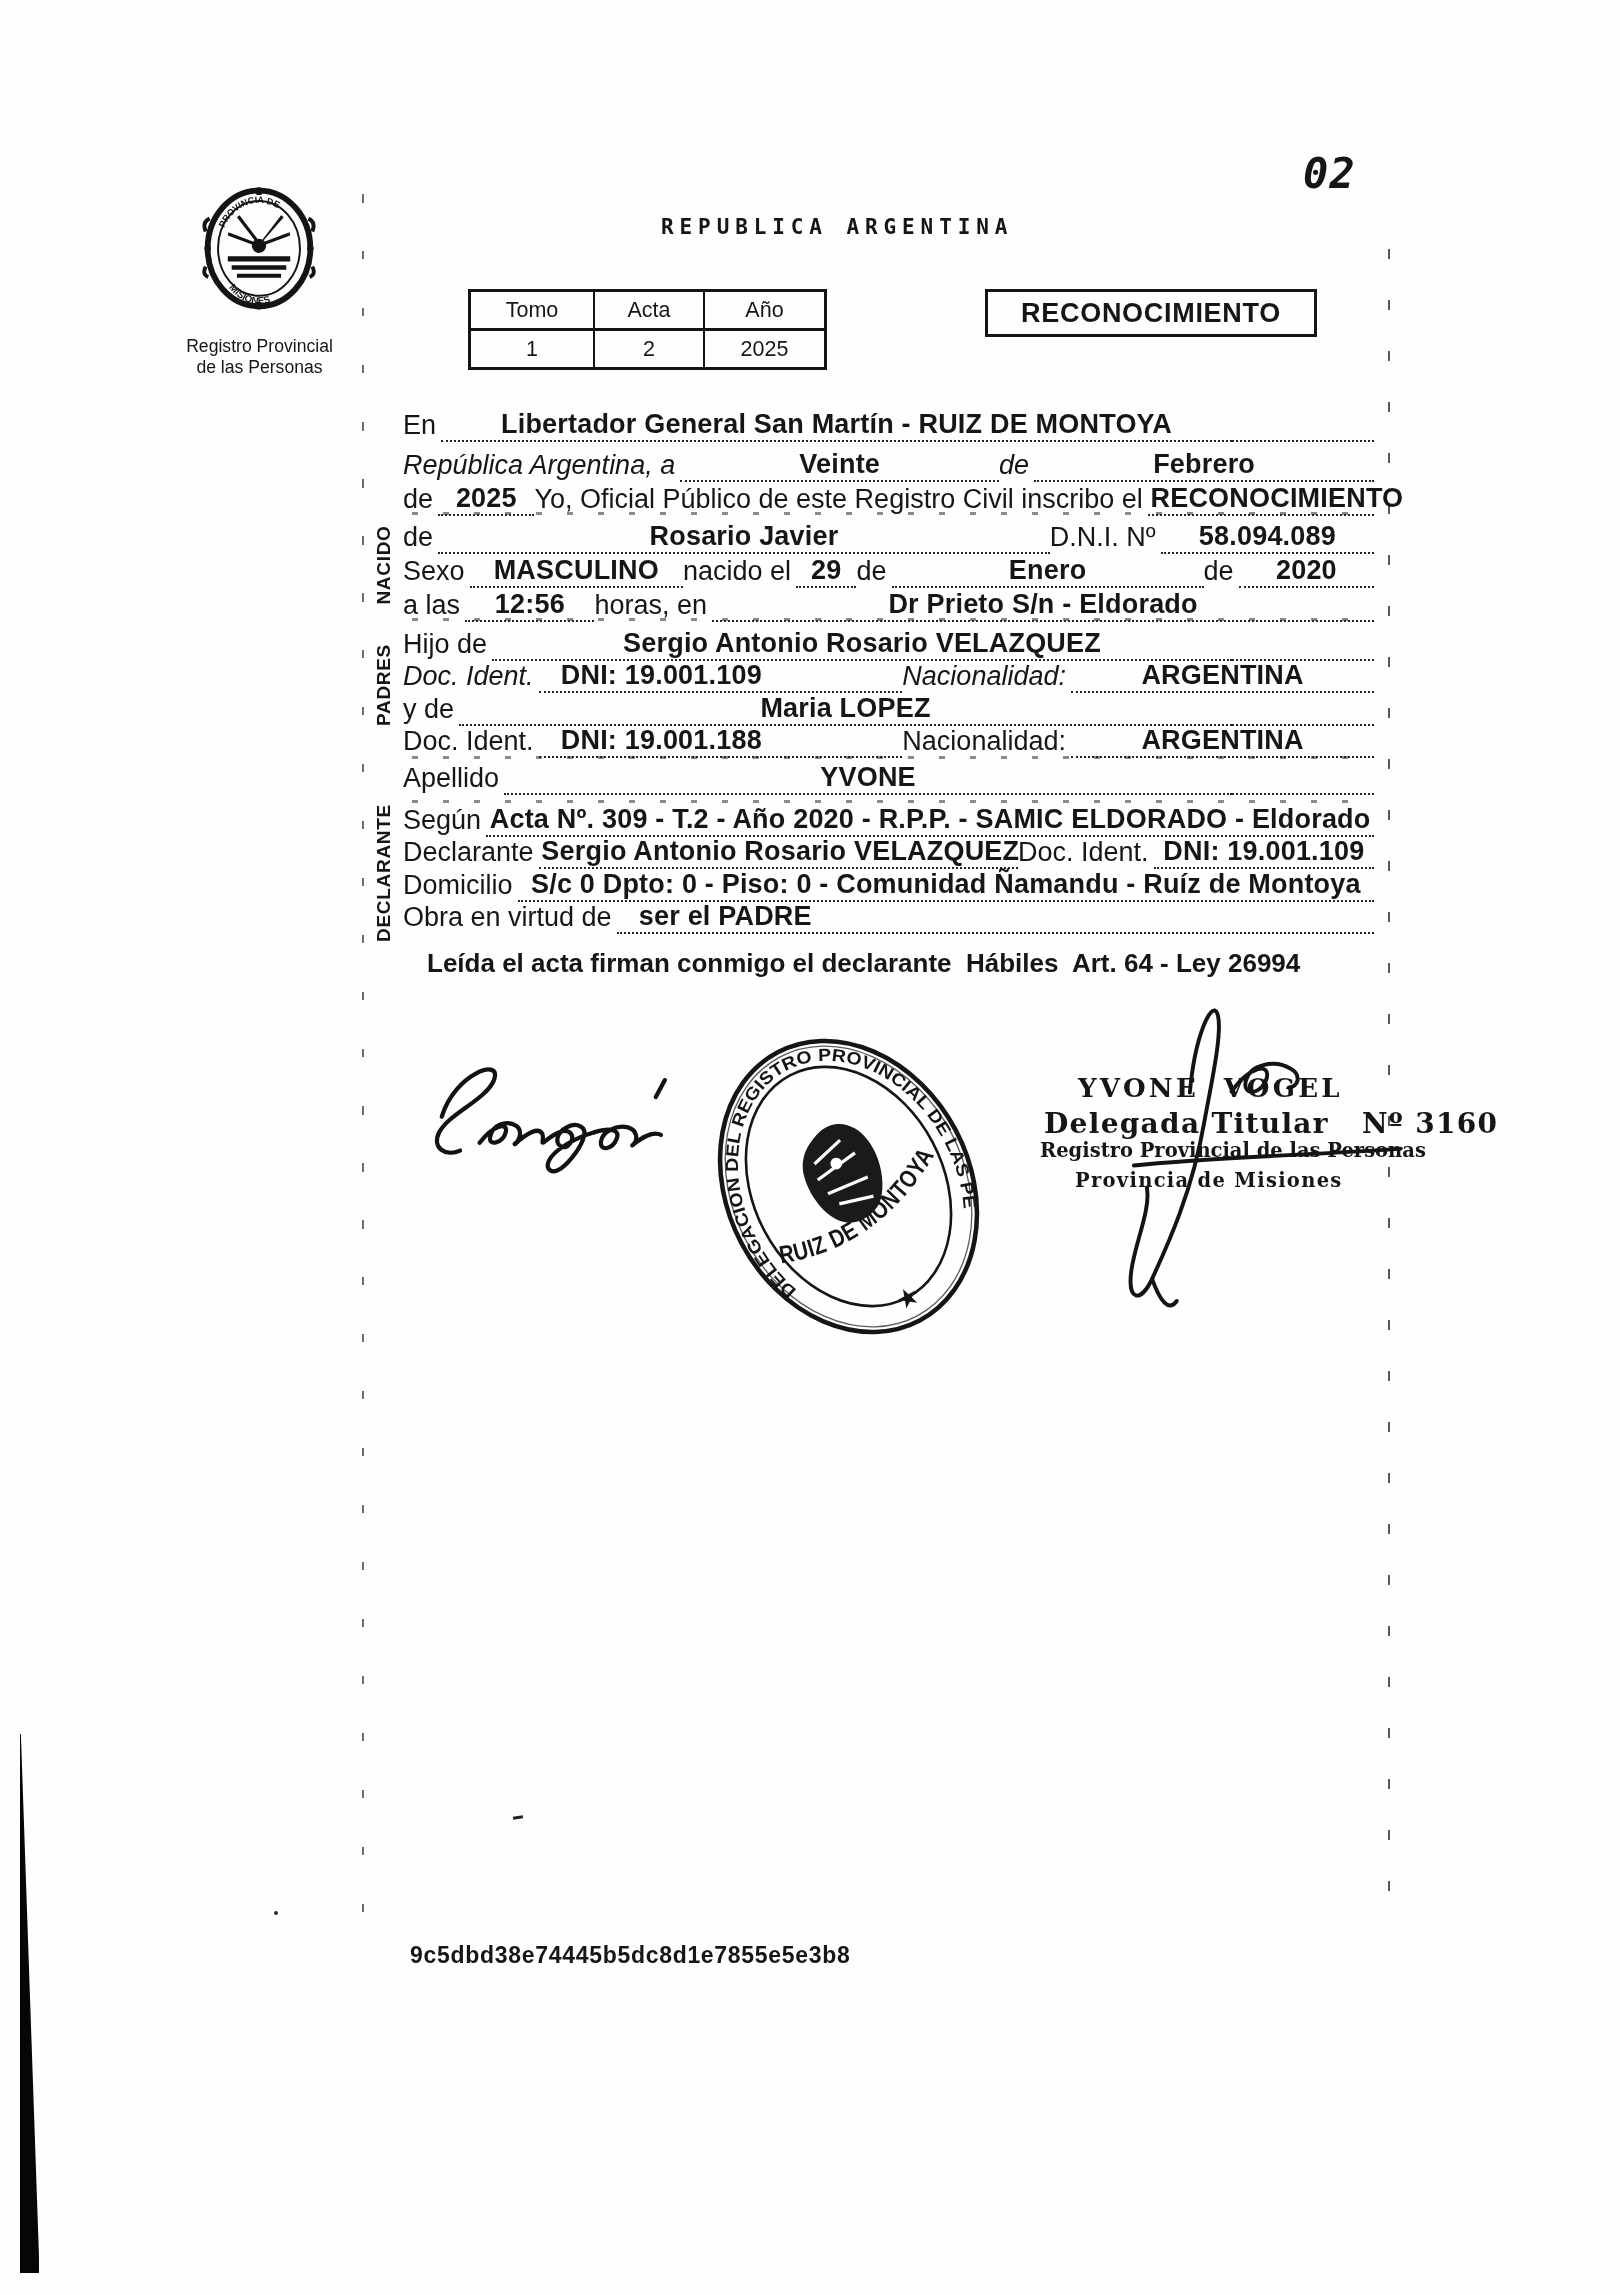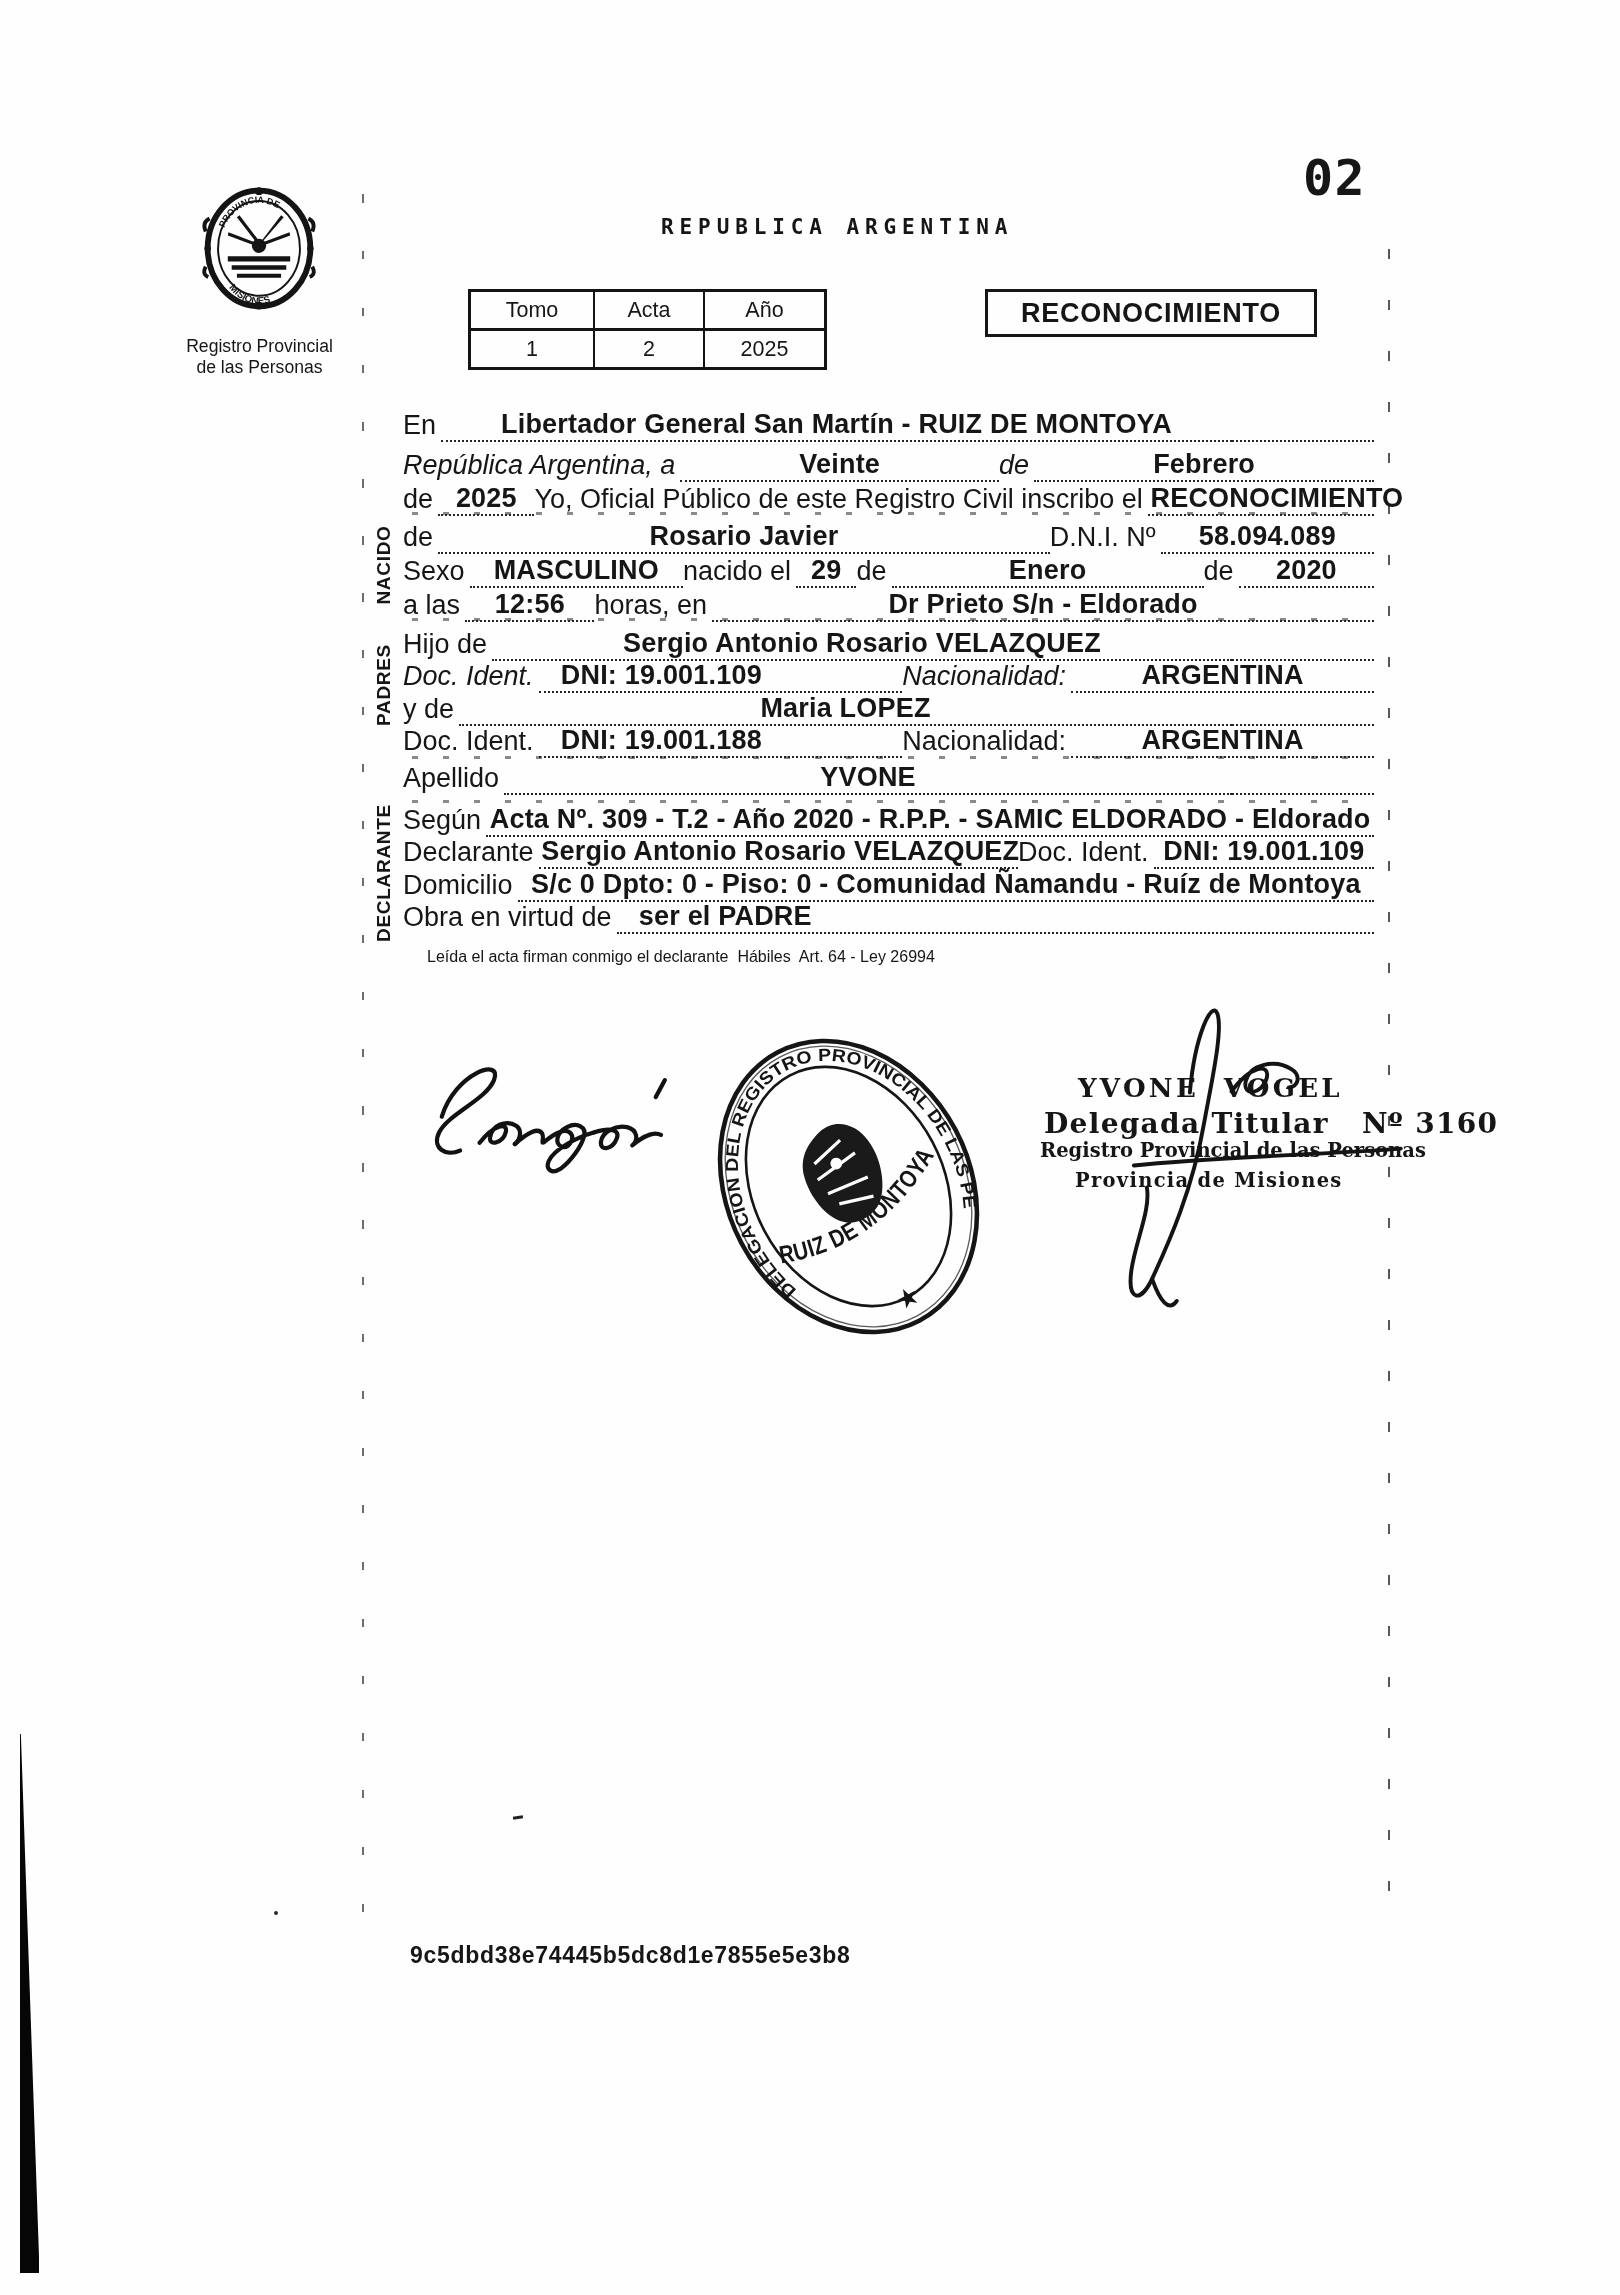--- a/index.html
+++ b/index.html
@@ -1,21 +1,21 @@
 <!DOCTYPE html>
 <html style="font-size:10.4px"><head>
 <meta charset="utf-8">
 <style>
   html,body{margin:0;padding:0;}
   body{width:1620px;height:2295px;position:relative;background:#fefefe;
        font-family:"Liberation Sans",sans-serif;color:#161616;overflow:hidden;}
 
   
   .page-num{position:absolute;left:1303px;top:149px;font-family:"DejaVu Sans Mono",monospace;
-            font-size:50px;font-weight:600;letter-spacing:1.3px;}
+            font-size:42px;font-weight:600;letter-spacing:1.3px;font-style:italic;}
   .doc-title{position:absolute;left:661px;top:215px;font-family:"DejaVu Sans Mono",monospace;
              font-size:21px;font-weight:700;letter-spacing:5.9px;white-space:pre;}
   .seal-caption{position:absolute;left:163px;top:324px;width:193px;text-align:center;
                 font-size:17.6px;line-height:1.22;font-weight:500;margin-top:12px;}
   .rec-table{position:absolute;left:456px;top:289px;border-collapse:collapse;margin-left:12px;}
   .rec-table td{border:2px solid #141414;text-align:center;font-size:21.5px;
                 height:36px;padding:0;}
   .rec-table tr.hd td{border-bottom:3.9px solid #141414;}
   .rec-table{border:3.3px solid #141414;}
   .c-tomo{width:122px;} .c-acta{width:108px;} .c-anio{width:119px;}
@@ -27,21 +27,21 @@
   .frow{position:absolute;left:403px;width:971px;display:flex;align-items:flex-end;
         height:34px;font-size:27px;}
   .lbl{white-space:pre;line-height:1.1;padding:0 5.2px 1.3px 0;flex:0 0 auto;}
   .it{font-style:italic;}
   .seg{border-bottom:2.6px dotted #242424;text-align:center;line-height:1.05;
        padding:0 2.6px 1.3px;min-width:26px;}
   .grow{flex:1 1 auto;}
   .val{font-weight:700;white-space:nowrap;letter-spacing:0.2px;}
   .alignl{text-align:left;padding-left:22px;}
   .tail{flex:0 0 137px;}
-  .clause{position:absolute;left:427px;top:948px;font-size:16px;font-weight:400;white-space:pre;}
+  .clause{position:absolute;left:427px;top:948px;font-size:26px;font-weight:700;white-space:pre;}
 
   
   .vlab{position:absolute;transform:translate(-50%,-50%) rotate(-90deg);
         font-size:19px;font-weight:600;letter-spacing:0.7px;white-space:nowrap;}
 
   
   .ghost{position:absolute;left:412px;width:945px;height:2.6px;opacity:.65;
          background:repeating-linear-gradient(90deg,rgba(30,30,30,.8) 0 5.9px,transparent 5.9px 31px);}
   
   .vdash-l{position:absolute;left:362px;top:194px;width:2px;height:1720px;opacity:.75;

